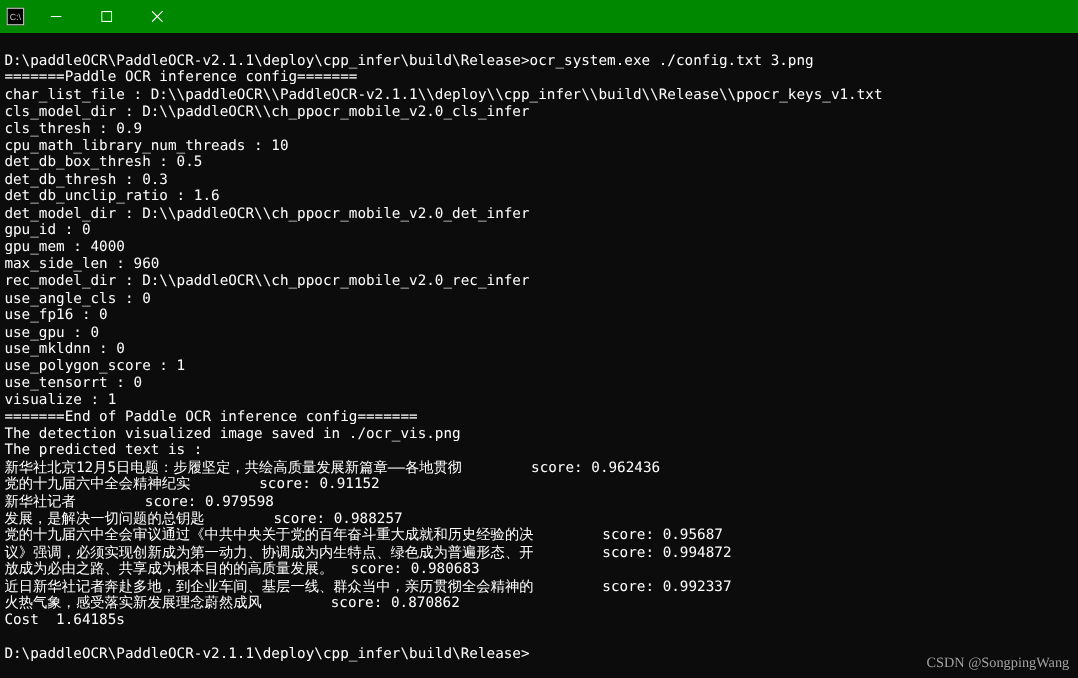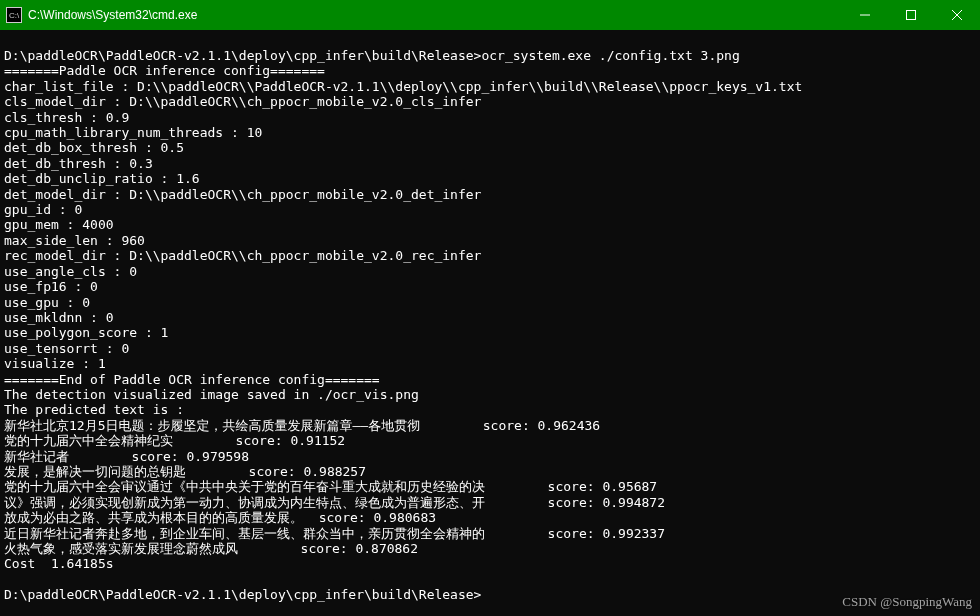--- a/index.html
+++ b/index.html
@@ -80,21 +80,20 @@
       font-family: Liberation Serif, serif;
       opacity: 0.78;
       text-shadow: 0 0 2px rgba(0,0,0,0.5);
     }
   </style>
 </head>
 <body>
 
 <div class="titlebar">
   <div class="titlebar-icon">C:\</div>
-  <div class="titlebar-text">C:\Windows\System32\cmd.exe</div>
   <div class="window-controls">
     <div class="win-btn">
       <svg width="10" height="10">
           <line x1="0" y1="5" x2="10" y2="5"></line>
         </svg>
     </div>
     <div class="win-btn">
       <svg width="10" height="10">
           <rect x="0.5" y="0.5" width="9" height="9"></rect>
         </svg>

